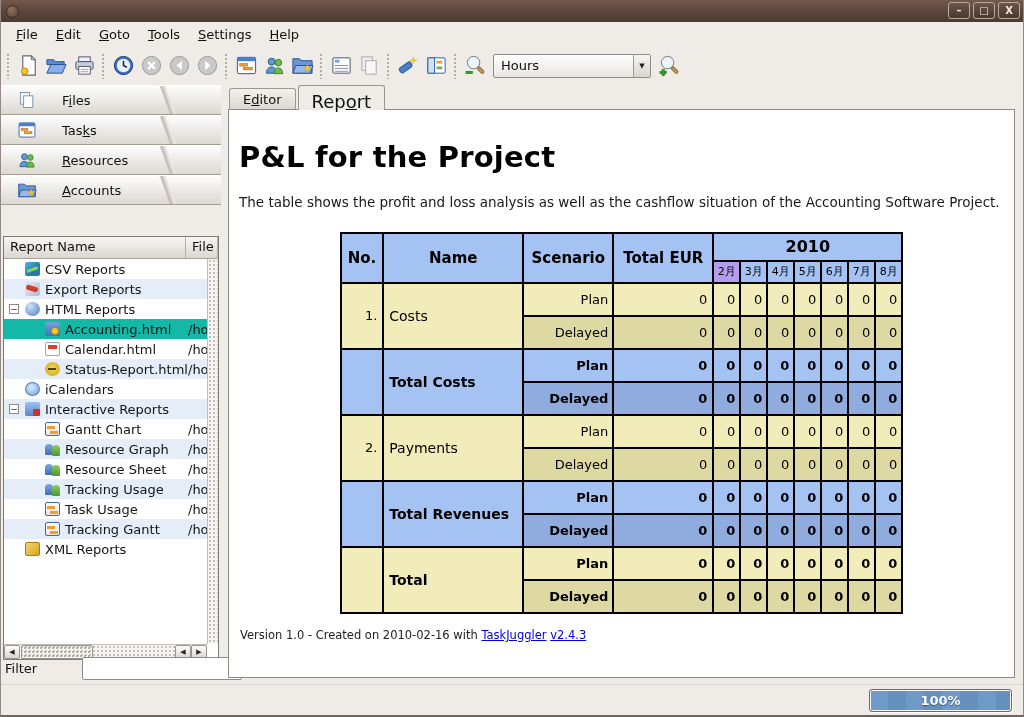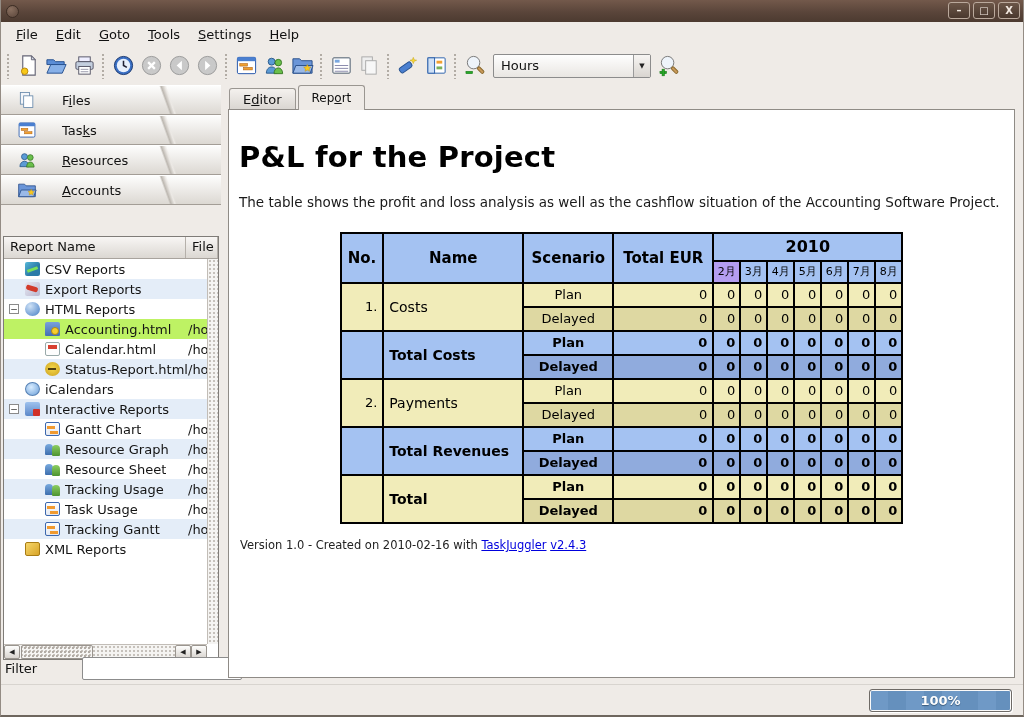--- a/index.html
+++ b/index.html
@@ -59,21 +59,21 @@
     border:1px solid #7f7c78; background:#fff; overflow:hidden; }
   .tree-head { position:absolute; top:0; left:0; right:0; height:22px; display:flex;
     background:linear-gradient(#f8f6f4,#dbd7d2); border-bottom:1px solid #a8a39d; font-size:13px; }
   .tree-head .hc { padding:2px 4px 0 6px; border-right:1px solid #b5b0aa; color:#111; }
   .tree-head .hc1 { width:182px; }
   .tree-head .hc2 { flex:1; overflow:hidden; white-space:nowrap; }
   .tree-body { position:absolute; top:22px; left:0; right:11px; bottom:15px; overflow:hidden; }
   .tree-row { position:relative; height:20px; display:flex; align-items:center; font-size:13px;
     color:#141414; white-space:nowrap; }
   .tree-row.alt { background:#e4edf8; }
-  .tree-row.sel { background:#bef264; }
+  .tree-row.sel { background:#14b8a6; }
   .tree-row.lvl1 { padding-left:21px; }
   .tree-row.lvl2 { padding-left:41px; }
   .expander { position:absolute; left:5px; top:5px; width:10px; height:10px; border:1px solid #8a8a8a;
     background:#fff; font-size:9px; line-height:8px; text-align:center; color:#333; }
   .tree-icon { width:15px; height:14px; margin-right:5px; border-radius:2px; flex:0 0 auto; position:relative; }
   .tree-label { overflow:hidden; }
   .tree-file { position:absolute; left:184px; width:22px; overflow:hidden; }
   
   .ti-csv { background:linear-gradient(135deg,#57b8d8,#2a7aa8 60%); }
   .ti-csv::after { content:""; position:absolute; left:2px; top:6px; width:11px; height:3px; background:#7adf5a; transform:rotate(-20deg); }
@@ -114,35 +114,35 @@
   .filter-row input { flex:1; height:23px; border:1px solid #8c8c8c; border-radius:2px; background:#fff;
     font-family:inherit; font-size:12px; padding:0 4px; }
 
   
   .main { position:absolute; left:227px; width:787px; top:0; bottom:6px; }
   .tabs { position:absolute; top:0; left:0; right:0; height:25px; display:flex; align-items:flex-end; padding-left:1px; }
   .tab { height:22px; padding:3px 13px 0; font-size:13px; color:#111;
     border:1px solid #9a9691; border-bottom:none; border-radius:3px 3px 0 0; margin-right:2px;
     background:linear-gradient(#f4f1ee,#d9d5d0); }
   .tab .u { text-decoration:underline; }
-  .tab.active { height:25px; background:#efebe7; position:relative; z-index:2; font-size:12px; padding-top:5px; }
+  .tab.active { height:25px; background:#efebe7; position:relative; z-index:2; font-size:18px; padding-top:5px; }
   .content { position:absolute; top:24px; left:0; right:0; bottom:0; border:1px solid #8f8b86;
     background:#fff; z-index:1; padding:16px 10px 0 10px; overflow:hidden; }
   .content h1 { font-size:29px; font-weight:bold; color:#000; margin:14px 0 20px 0; letter-spacing:.2px; }
   .content p.desc { font-size:13.5px; color:#1a1a1a; width:768px; line-height:1.32; margin-bottom:20px; }
 
   table.pl { border-collapse:collapse; border:2px solid #a21caf; margin:0 auto; font-size:13px; color:#000; }
   table.pl th, table.pl td { border:2px solid #000; }
   th.hblue { background:#a4c2f2; font-size:15px; font-weight:bold; padding:2px 6px; }
   th.hyear { background:#a4c2f2; font-size:16px; font-weight:bold; height:28px; padding:0 4px; }
   th.month-h { background:#a4c2f2; font-size:11px; font-weight:normal; padding:2px 3px; height:22px; }
   th.month-h.current { background:#b49df1; }
   td.c-no { width:38px; text-align:right; padding:2px 5px; font-size:13px; }
   td.c-name { width:140px; text-align:left; padding:2px 5px; font-size:14px; }
-  td.c-scen { width:90px; text-align:center; padding:2px 4px; height:24px; }
+  td.c-scen { width:90px; text-align:right; padding:2px 4px; height:33px; }
   td.c-total { width:100px; text-align:right; padding:2px 5px; }
   td.c-month { width:27px; text-align:right; padding:2px 4px; }
   tr.bold td { font-weight:bold; }
   tr.bold td.c-name { font-size:14px; }
   .g-yellow.r0 { background:#f1ecb9; }
   .g-yellow.r1 { background:#ded8a2; }
   .g-blue.r0 { background:#a4c2f2; }
   .g-blue.r1 { background:#90abdd; }
 
   .rfooter { font-size:11.5px; color:#222; margin:14px 0 0 1px; }

